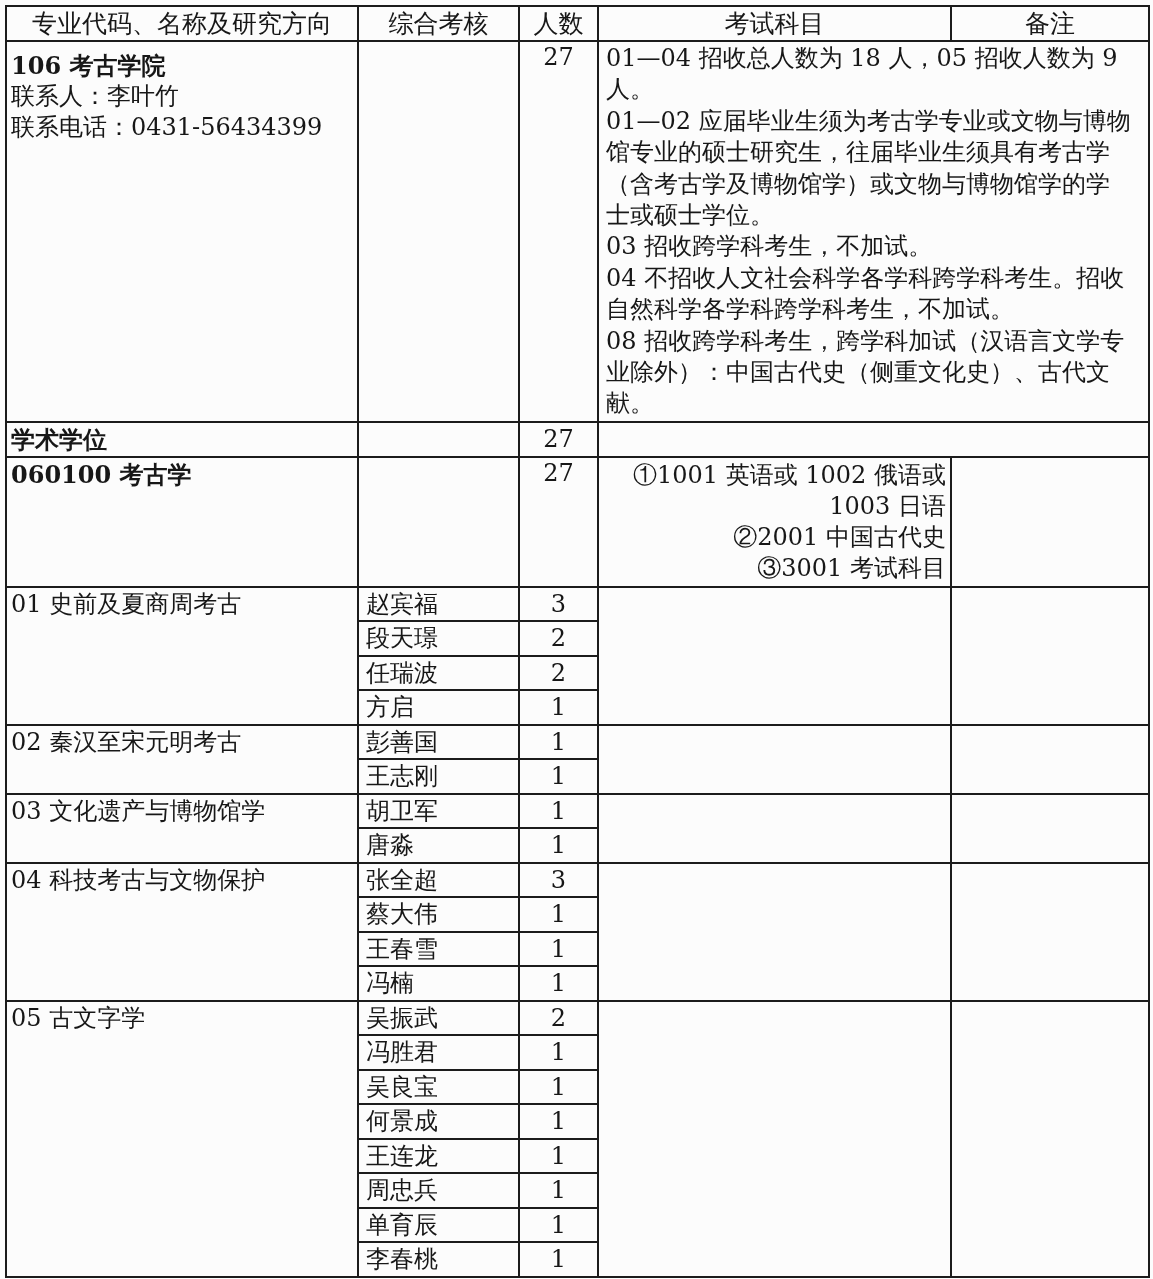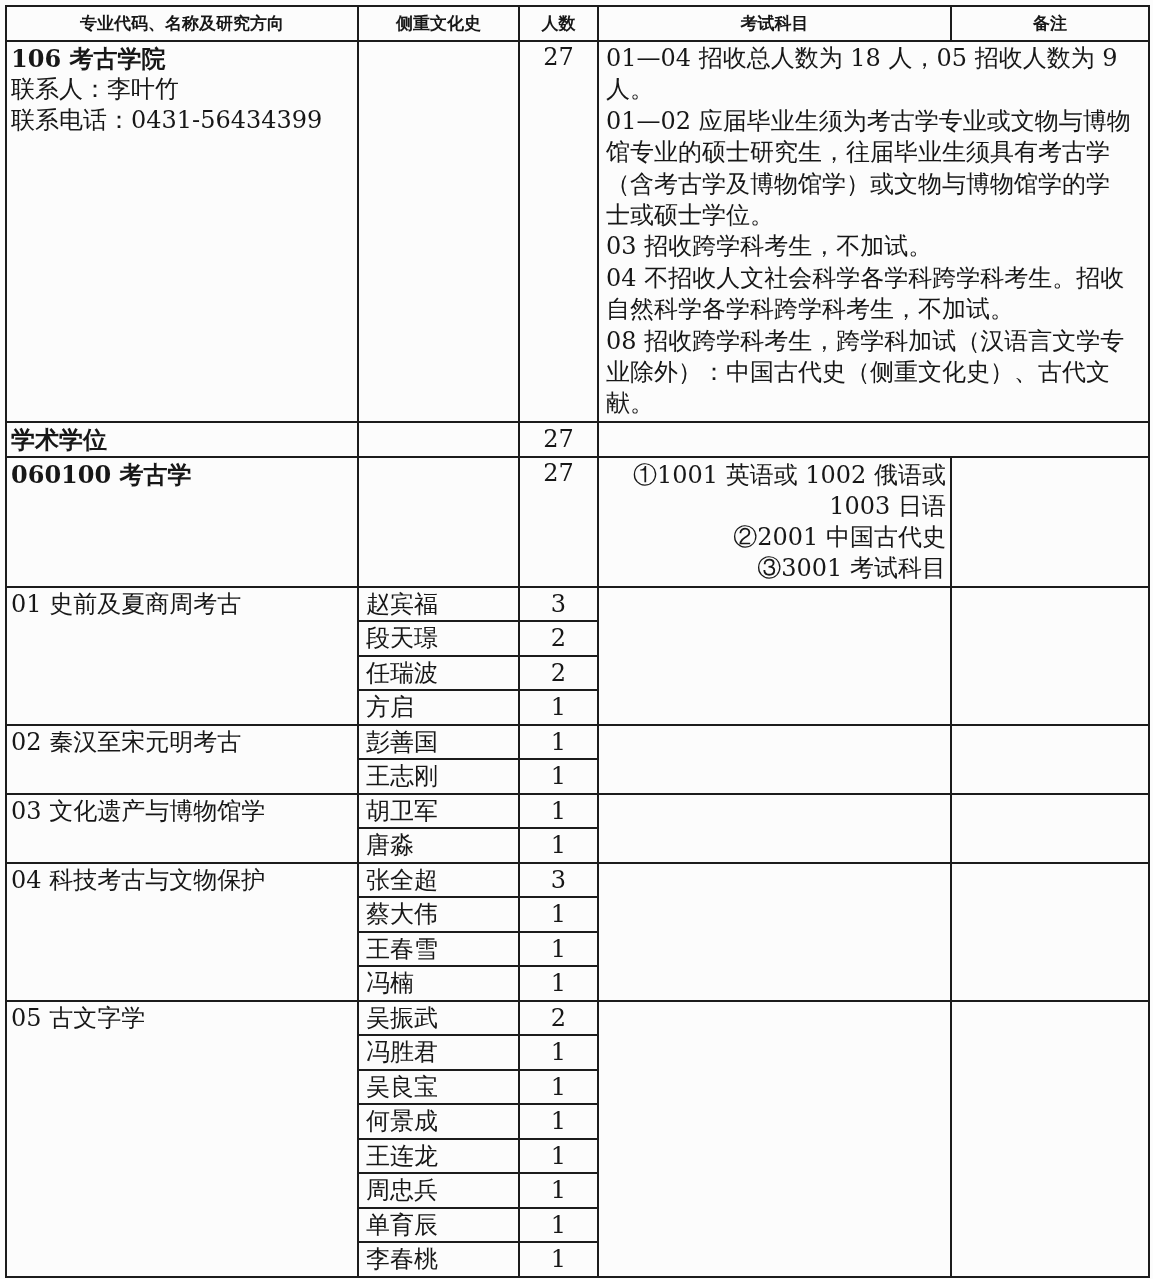--- a/index.html
+++ b/index.html
@@ -21,37 +21,37 @@
     width: 1143px;
   }
   td, th {
     border: 2px solid #1c1c1c;
     font-size: 24px;
     line-height: 31px;
     vertical-align: middle;
     overflow: hidden;
   }
   th {
-    font-size: 17px;
-    font-weight: bold;
+    font-size: 25px;
+    font-weight: normal;
     text-align: center;
     padding: 1px 2px;
   }
   .h-header  { height: 35px; }
   .h-college { height: 378px; }
   .h-degree  { height: 32px; }
   .h-major   { height: 129px; }
   .h-t       { height: 34.5px; }
 
   td.c1 {
     text-align: left;
     padding: 1px 2px 1px 4px;
   }
   td.top { vertical-align: top; }
-  .bold  { font-weight: bold; }
+  .bold  { font-weight: bold; margin-top: 7px; }
   td.teacher {
     text-align: left;
     padding: 0 2px 0 7px;
     border-radius: 15px;
   }
   td.num {
     text-align: center;
     padding: 0 2px;
     margin-left: 36px;
   }
@@ -78,21 +78,21 @@
       <col style="width:352px">
       <col style="width:161px">
       <col style="width:79px">
       <col style="width:353px">
       <col style="width:198px">
     </colgroup>
 
     <tbody>
         <tr class="h-header">
       <th>专业代码、名称及研究方向</th>
-      <th>侧重文化史</th>
+      <th>综合考核</th>
       <th>人数</th>
       <th>考试科目</th>
       <th>备注</th>
     </tr>
 
     <tr class="h-college">
       <td class="c1 top">
         <div class="bold">106 考古学院</div>
         <div>联系人：李叶竹</div>
         <div>联系电话：0431-56434399</div>

